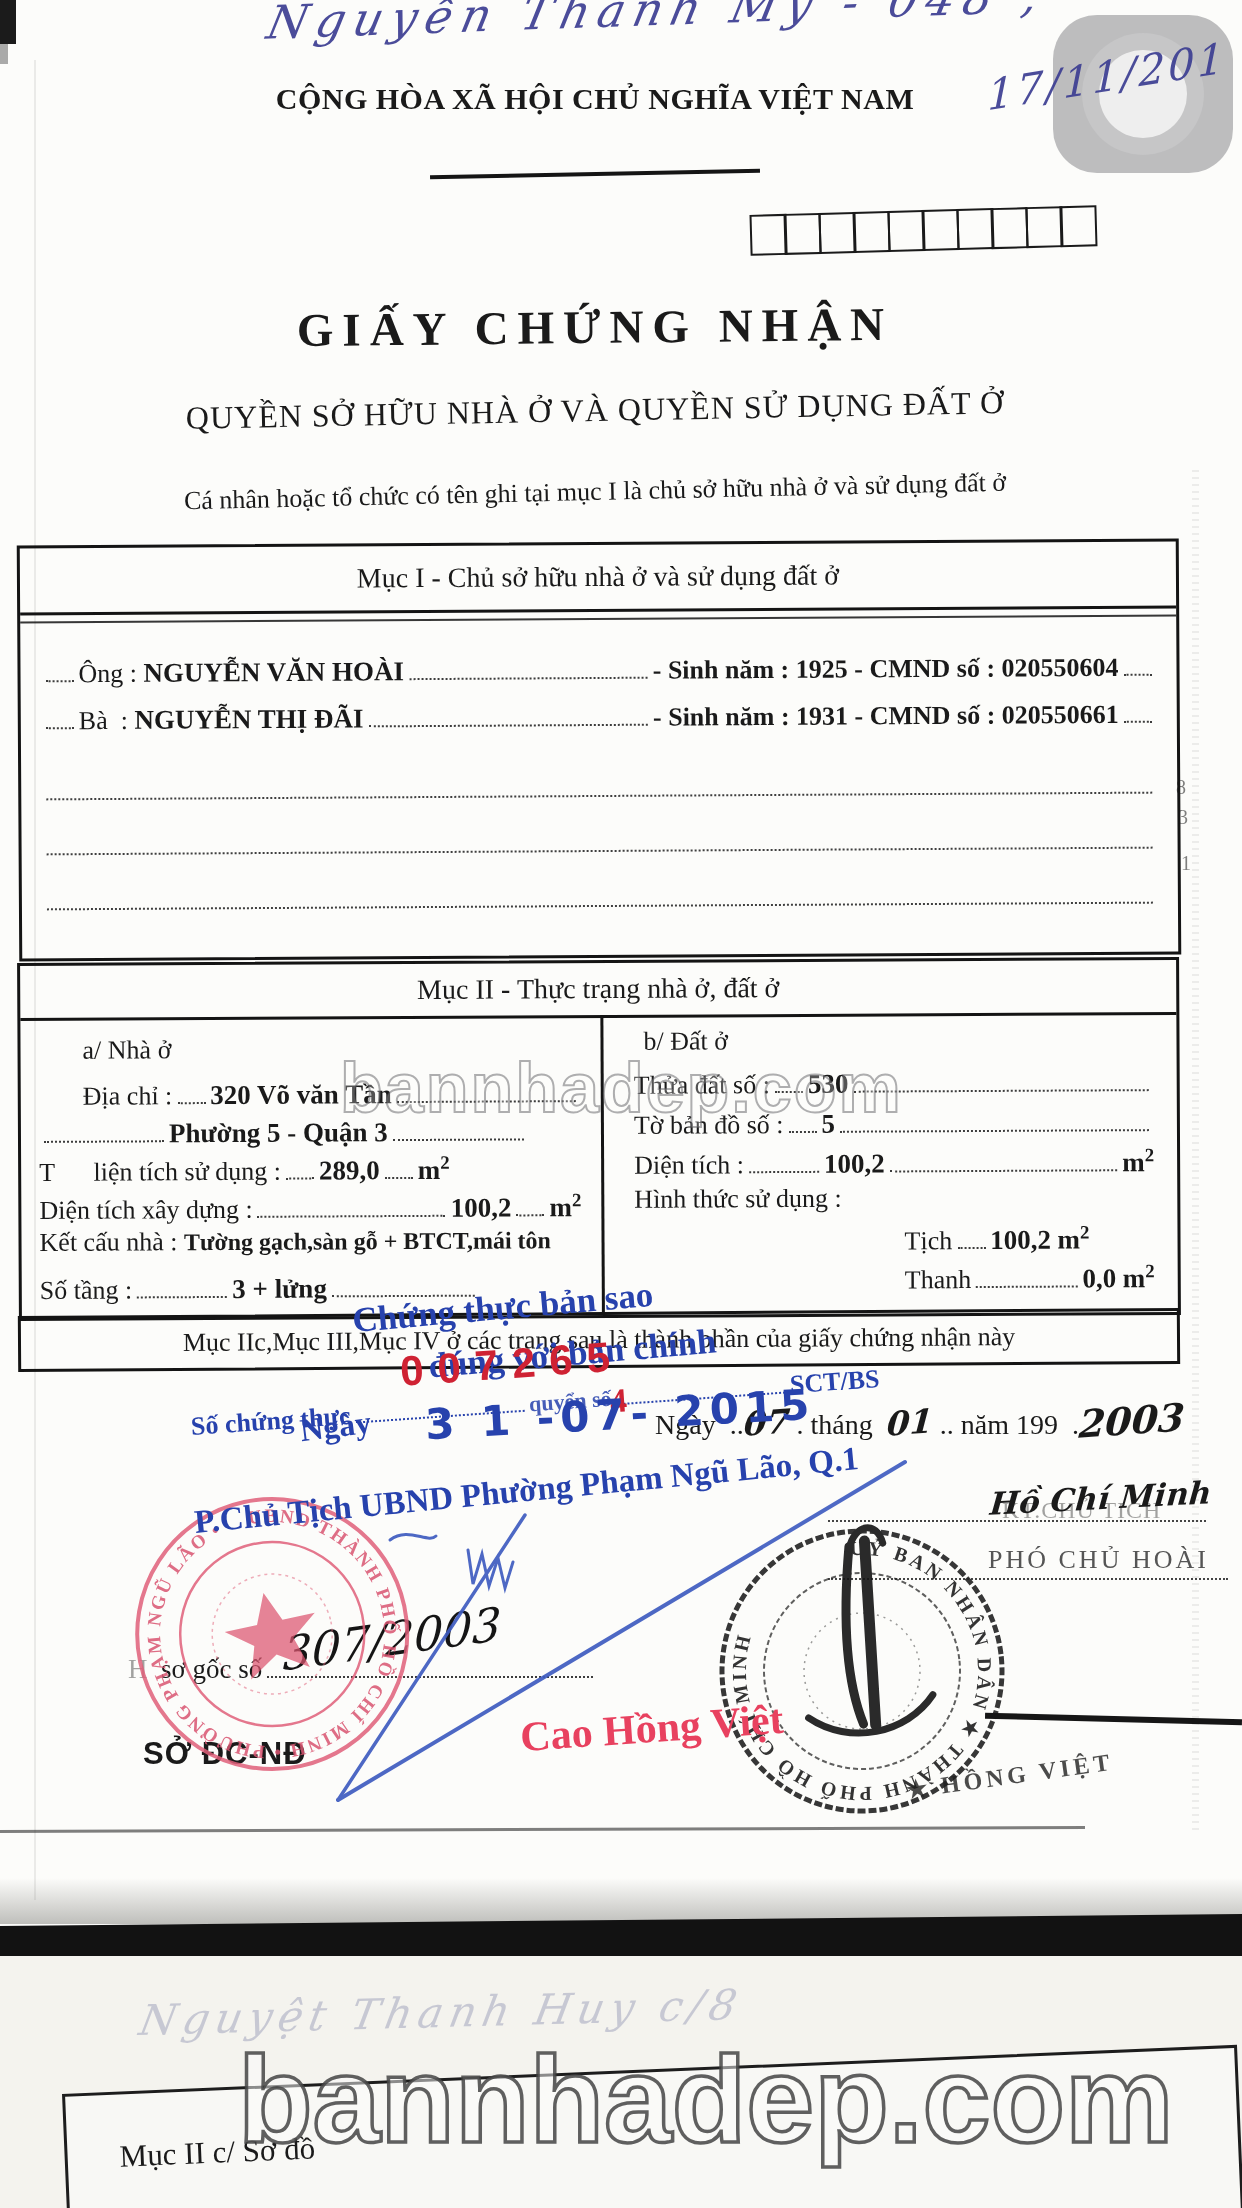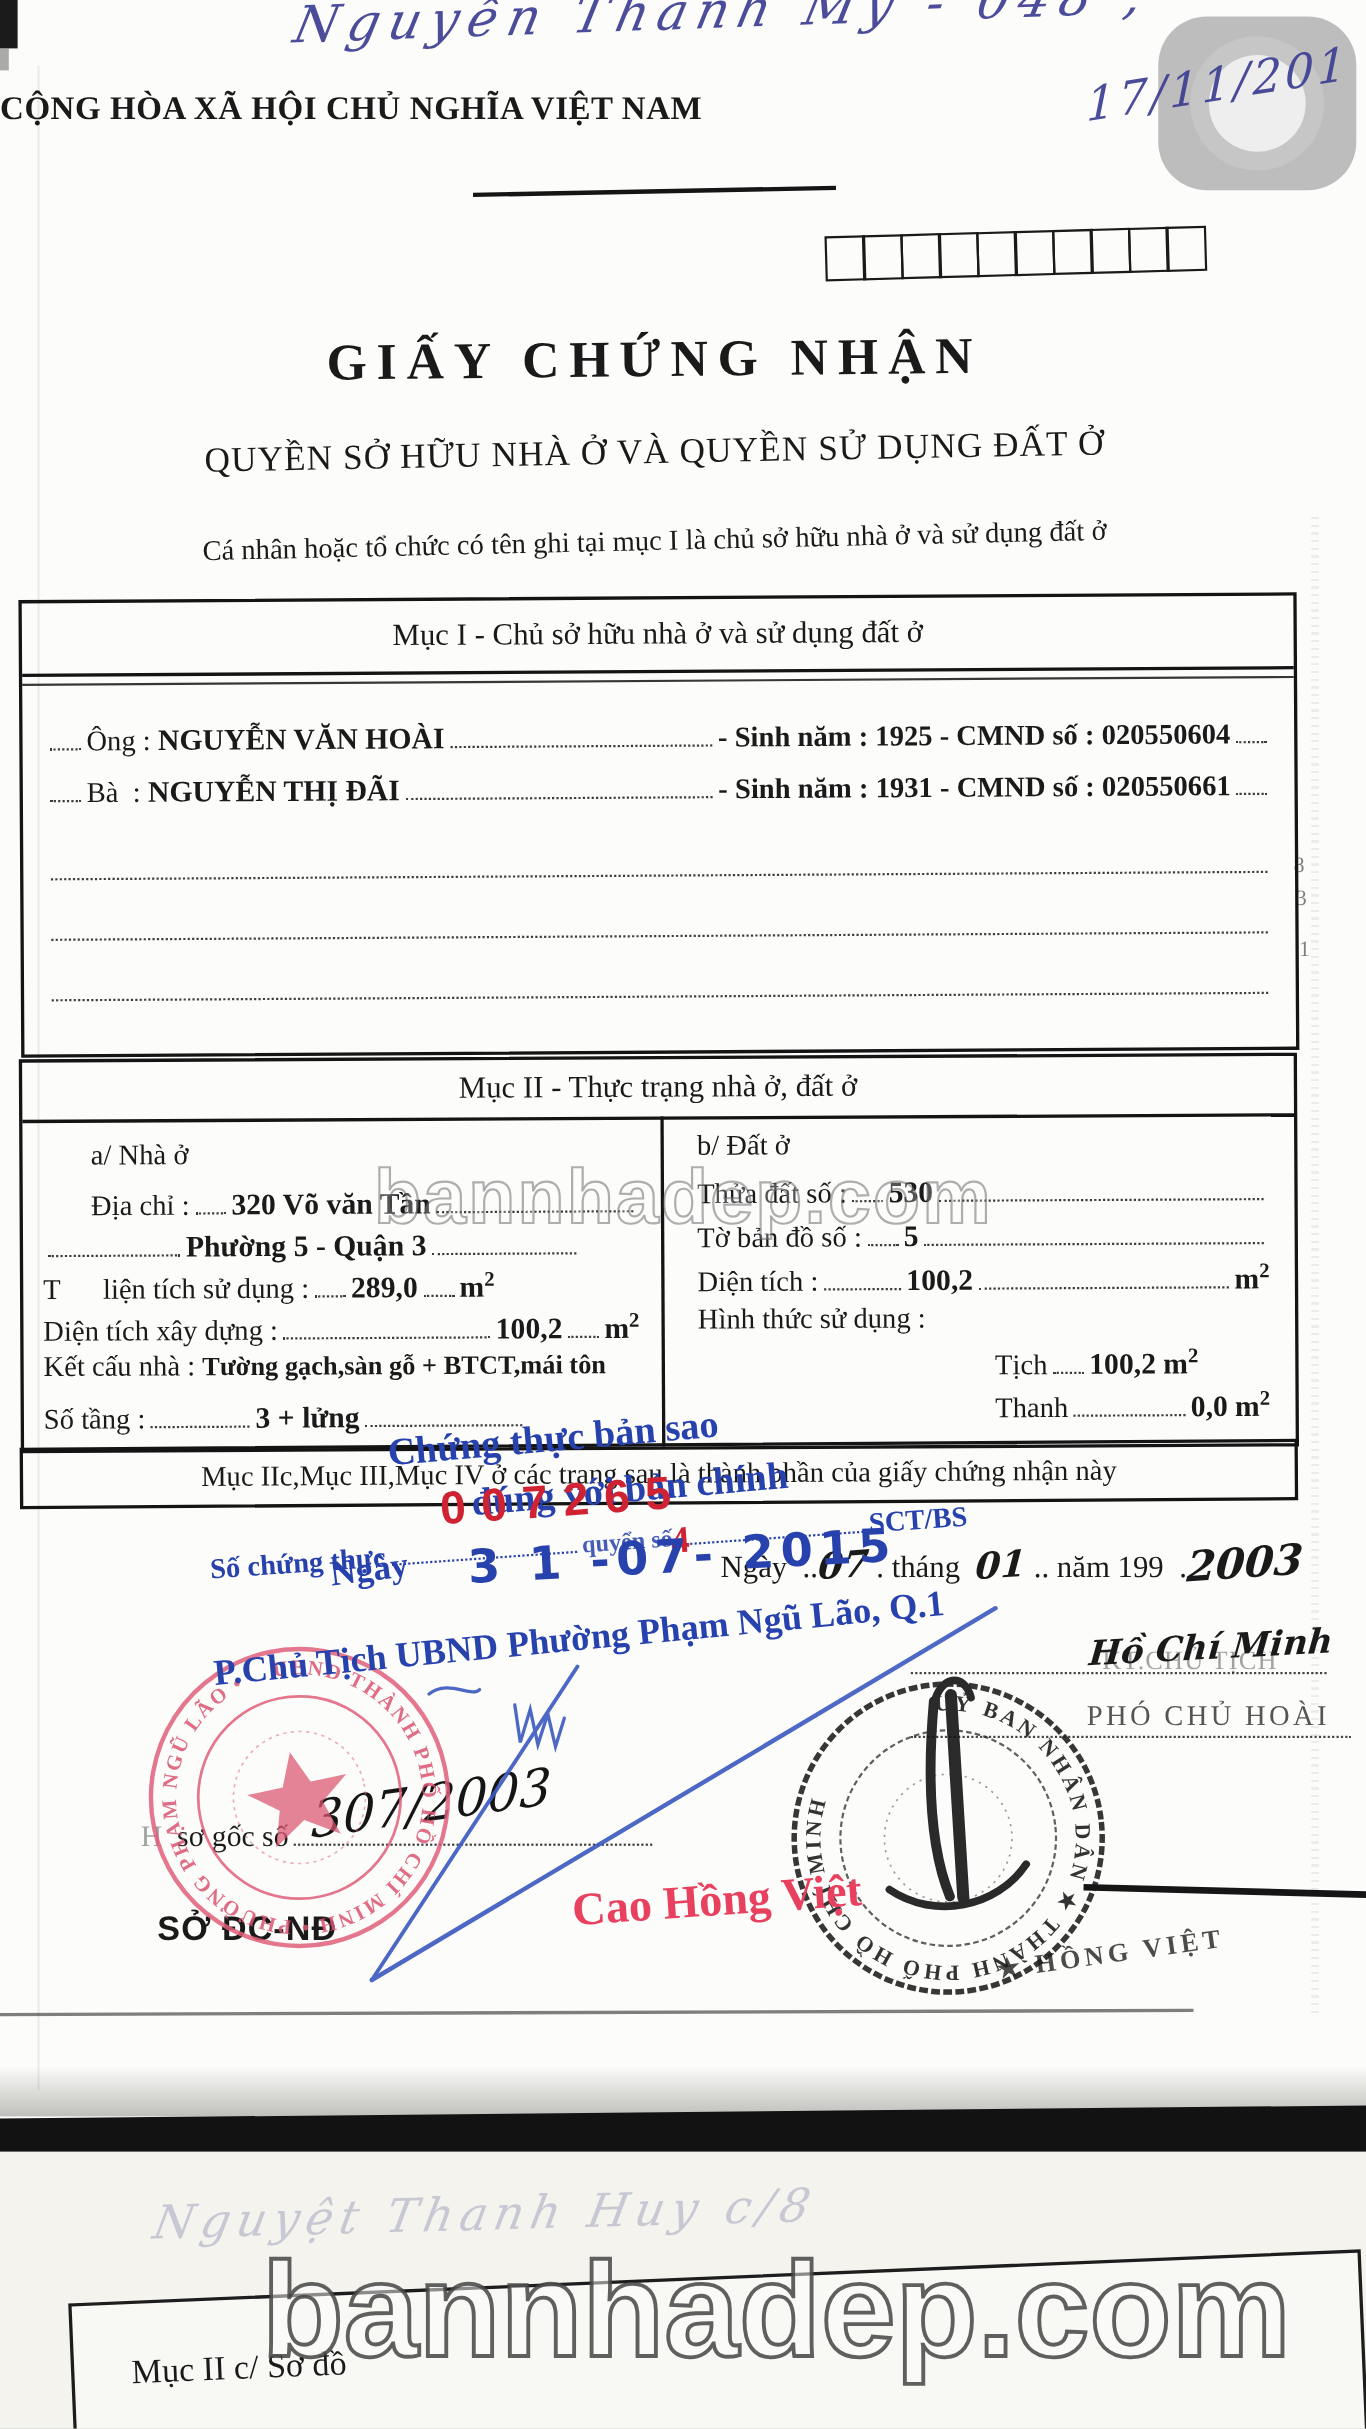--- a/index.html
+++ b/index.html
@@ -19,21 +19,21 @@
           transform:rotate(-2deg) skewX(-14deg);white-space:nowrap;}
   .hw-topright{left:986px;top:52px;font-size:42px;letter-spacing:3px;opacity:.92;z-index:10;
           transform:rotate(-9deg) skewX(-10deg);white-space:nowrap;}
   
   .atouch{left:1053px;top:15px;width:180px;height:158px;border-radius:44px;z-index:9;
           background:rgba(147,147,150,.6);display:flex;align-items:center;justify-content:center;}
   .at-ring{width:122px;height:122px;border-radius:50%;background:rgba(203,203,205,.6);
            display:flex;align-items:center;justify-content:center;}
   .at-core{width:88px;height:88px;border-radius:50%;background:rgba(240,240,240,.95);}
   
-  .nat{left:0;top:82px;width:1190px;font-size:30px;font-weight:600;letter-spacing:.5px;font-family:Liberation Serif, serif;}
+  .nat{left:0;top:82px;width:1190px;text-align:center;font-size:30px;font-weight:600;letter-spacing:.5px;font-family:Liberation Serif, serif;}
   .motto{left:0;top:126px;width:1190px;text-align:center;font-size:28px;font-weight:600;}
   .rule{left:430px;top:172px;width:330px;height:4px;background:#151515;transform:rotate(-1.1deg);}
   .cboxes{left:752px;top:210px;display:flex;transform:rotate(-1.6deg);}
   .cbox{width:33px;height:37px;border:2.5px solid #1a1a1a;margin-left:-2.5px;background:transparent;}
   .doc-title{left:0;top:300px;width:1190px;text-align:center;font-size:47px;font-weight:800;
              letter-spacing:9px;transform:rotate(-.6deg);}
   .doc-sub{left:0;top:392px;width:1190px;text-align:center;font-size:32px;font-weight:500;
            letter-spacing:1px;transform:rotate(-1.1deg);}
   .intro{left:0;top:477px;width:1190px;text-align:center;font-size:26px;transform:rotate(-1.3deg);}
   
@@ -222,21 +222,21 @@
       </div>
       <div class="row" style="left:18px;right:120px;top:252px;">
         <span>Số tầng :</span>
         <span class="dots" style="max-width:90px;"></span>
         <span class="bv">3 + lửng</span>
         <span class="dots"></span>
       </div>
     </div>
 
     <div class="colR">
-      <div class="row" style="left:30px;top:12px;text-align:right;">
+      <div class="row" style="left:40px;top:12px;text-align:right;">
         <span>b/ Đất ở</span>
       </div>
       <div class="row" style="left:30px;right:20px;top:50px;">
         <span>Thửa đất số :</span>
         <span class="dots-sm"></span>
         <span class="bv">530</span>
         <span class="dots"></span>
       </div>
       <div class="row" style="left:30px;right:20px;top:90px;">
         <span>Tờ bản đồ số :</span>

